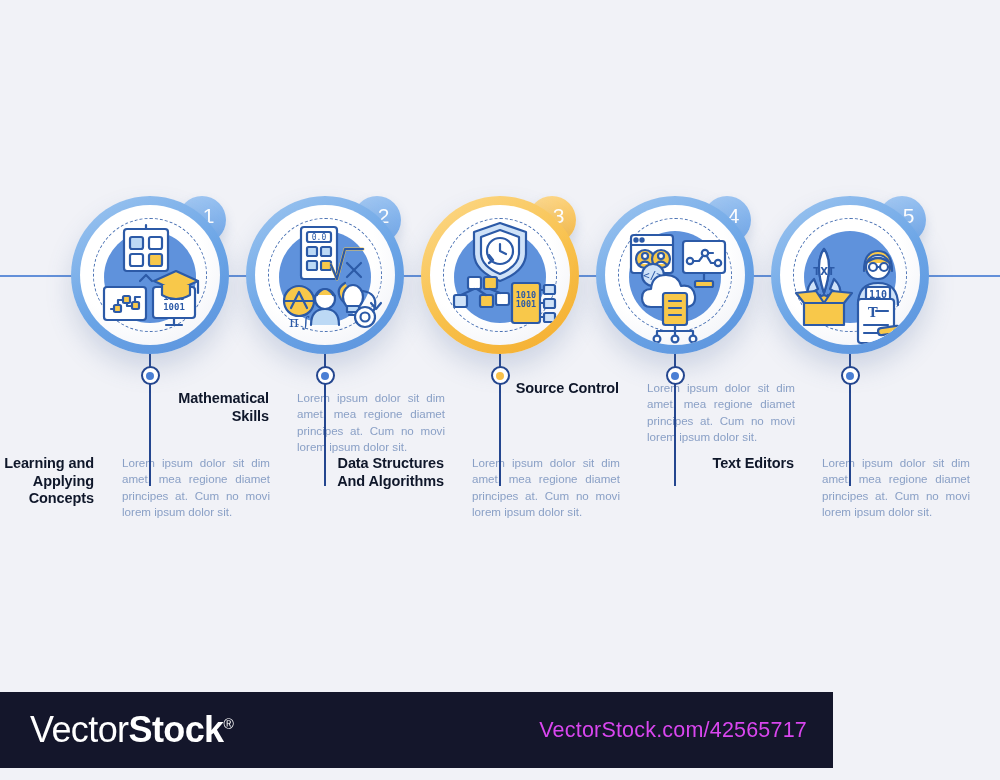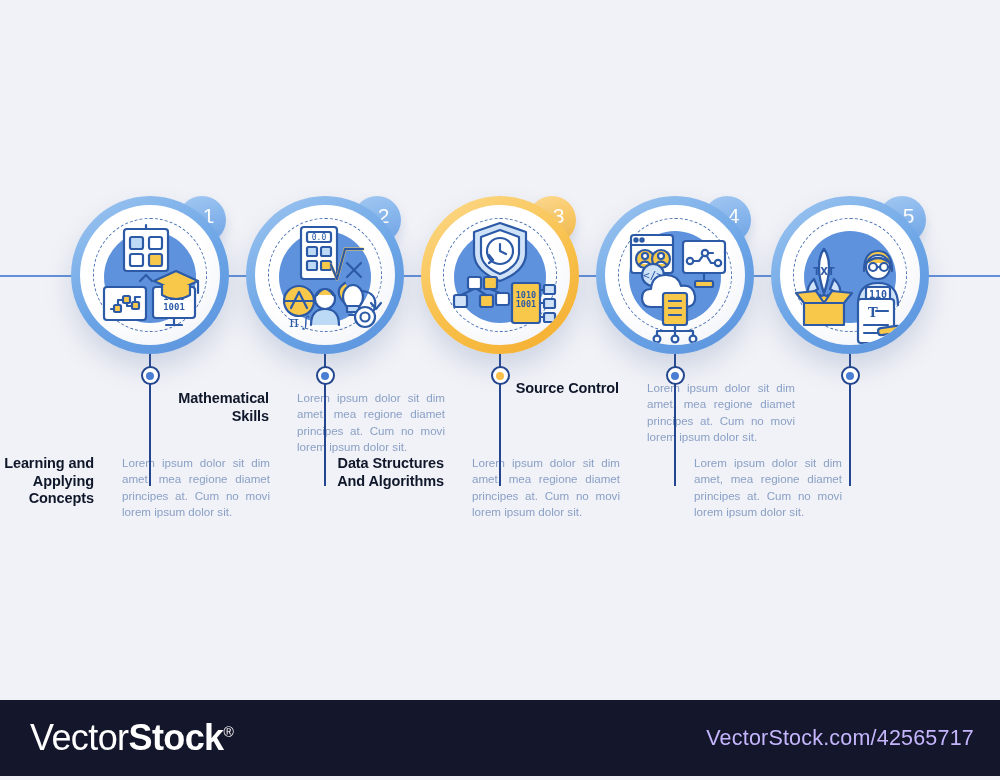--- a/index.html
+++ b/index.html
@@ -195,43 +195,43 @@
     color: #8aa0c6;
     font-size: 11.6px;
     line-height: 1.42;
     text-align: justify;
   }
 
   
   .footer {
     position: absolute;
     left: 0;
-    bottom: 4px;
-    width: 1000px;
+    bottom: 12px;
+    width: 833px;
     height: 76px;
     background: #14162b;
   }
   .wm-logo {
     position: absolute;
     left: 30px;
     top: 50%;
     transform: translateY(-50%);
     color: #ffffff;
     font-size: 36px;
     letter-spacing: -.6px;
     white-space: nowrap;
   }
   .wm-logo b { font-weight: bold; }
   .wm-logo sup { font-size: 14px; vertical-align: super; }
   .wm-url {
     position: absolute;
     right: 26px;
     top: 50%;
     transform: translateY(-50%);
-    color: #c4b5fd;
+    color: #d946ef;
     font-size: 21.5px;
     letter-spacing: .2px;
     white-space: nowrap;
   }
 </style>
 </head>
 <body>
 
 <div id="stage">
 
@@ -487,20 +487,21 @@
               </g>
             </svg>
           </div>
         </div>
       </div>
       <div class="stem-top"></div>
       <div class="node">
           <i></i>
         </div>
       <div class="text-block" style="left:-70px;top:455px">
+        <div class="title">Text Editors</div>
         <div class="body">Lorem ipsum dolor sit dim amet, mea regione diamet principes at. Cum no movi lorem ipsum dolor sit.</div>
       </div>
     </div>
 
   </div>
 
   <div class="footer">
     <div class="wm-logo"><span>Vector</span><b>Stock</b><sup>®</sup></div>
     <div class="wm-url">VectorStock.com/42565717</div>
   </div>

